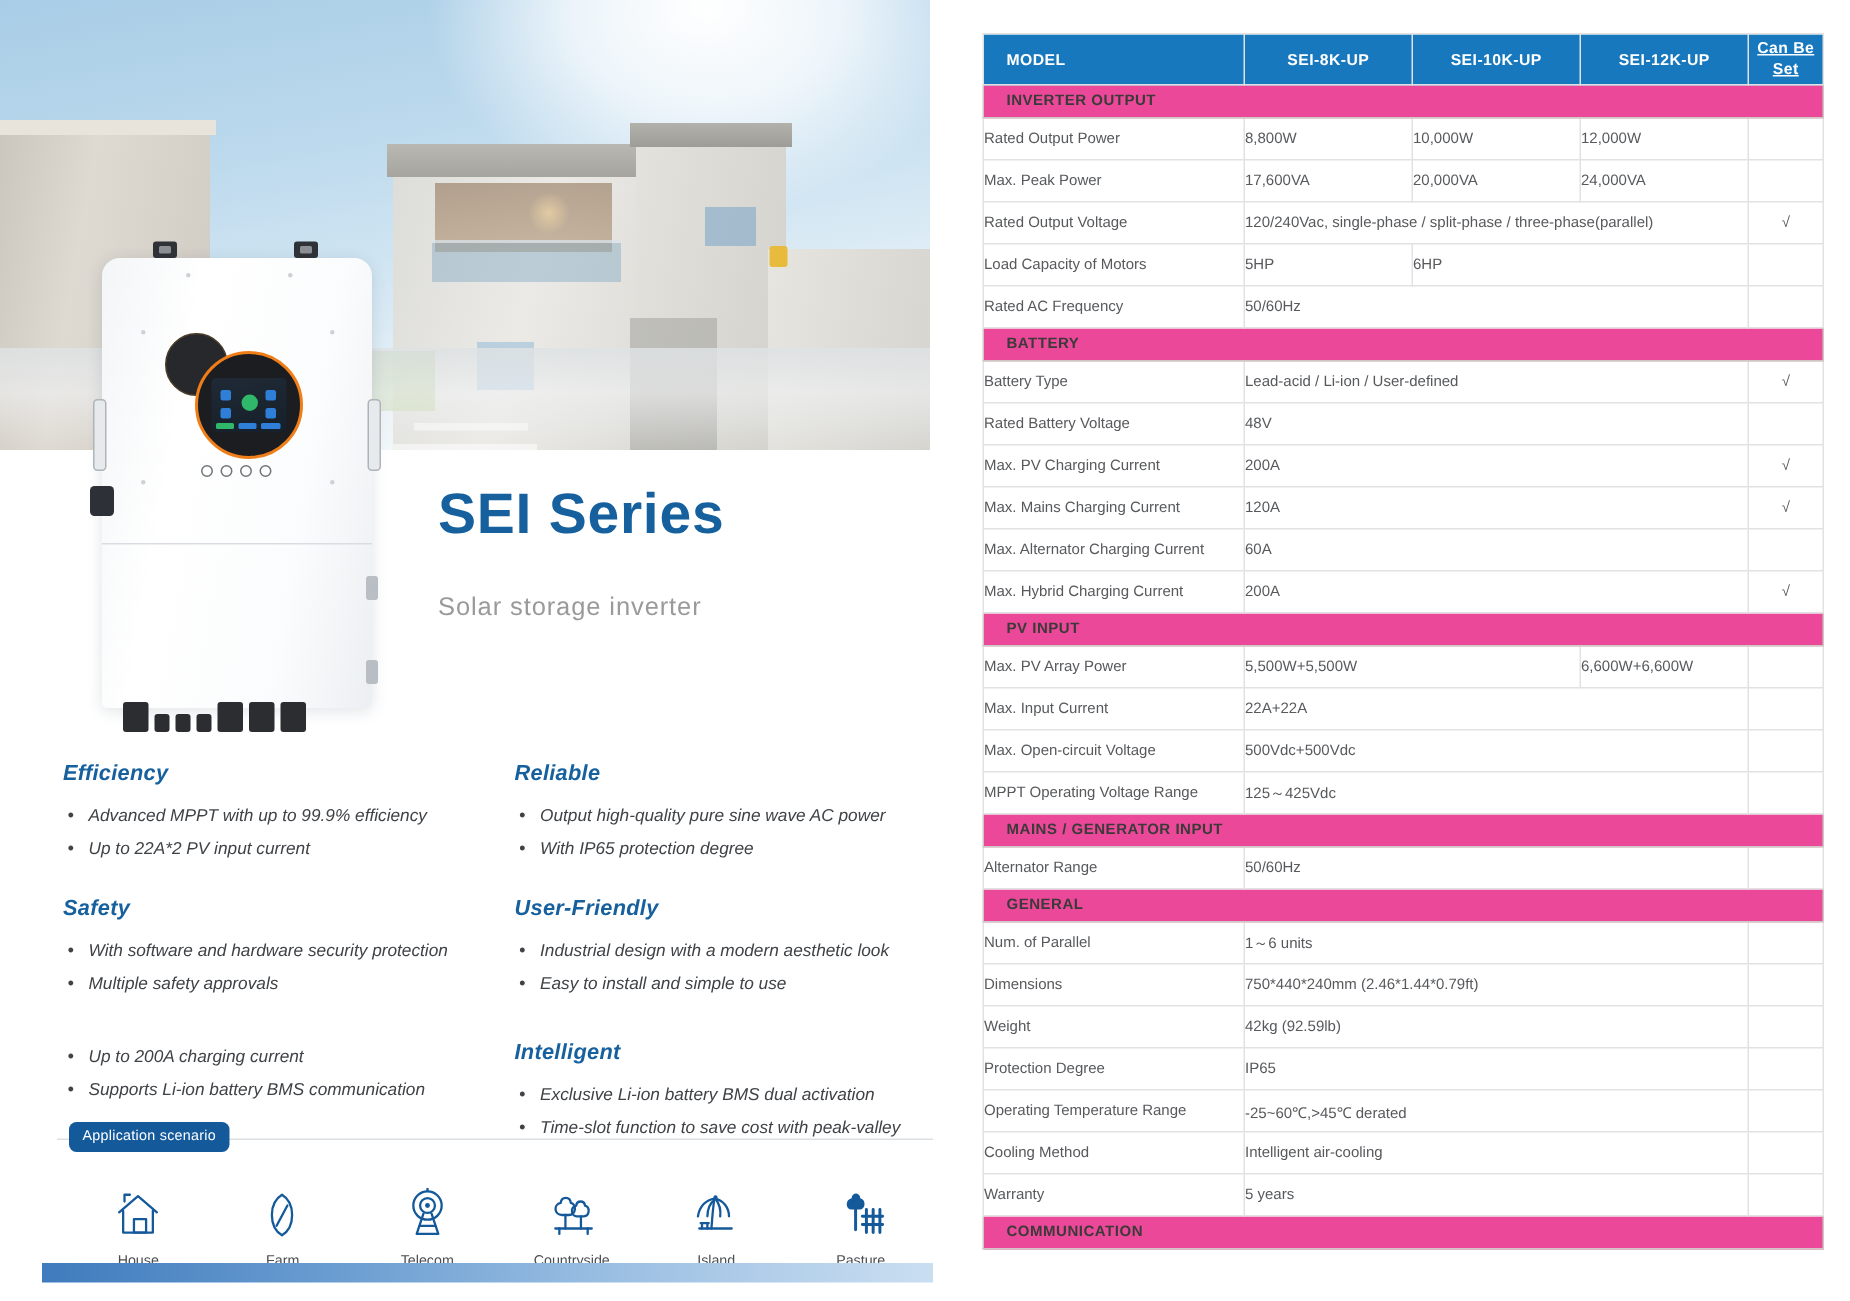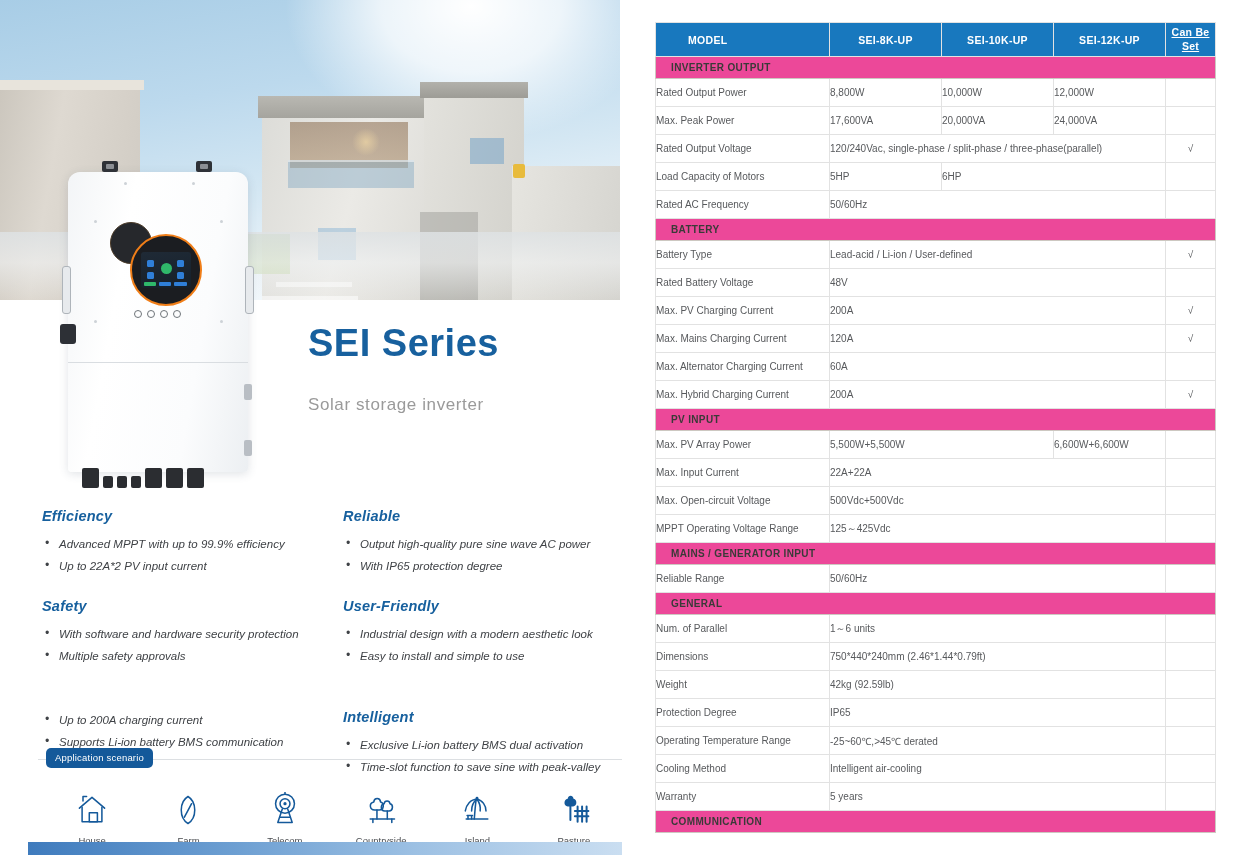--- a/index.html
+++ b/index.html
@@ -127,29 +127,29 @@
   .b2 { left: 18px; width: 12px; background: #2f7fd8; }
   .b3 { left: 33px; width: 13px; background: #2f7fd8; }
   .btns { position: absolute; left: 66px; top: 138px; display: flex; gap: 5px; }
   .btn-c { width: 8px; height: 8px; border-radius: 50%; border: 1px solid #6e7479; }
   .glands { position: absolute; left: 14px; top: 296px; display: flex; align-items: flex-end; gap: 4px; }
   .gl { background: #2b2d31; border-radius: 2px; }
   .gl-lg { width: 17px; height: 20px; }
   .gl-sm { width: 10px; height: 12px; }
 
   
-  .title-block { position: absolute; left: 308px; top: 322px; }
+  .title-block { position: absolute; left: 292px; top: 322px; }
   .prod-title { font-size: 38px; font-weight: bold; color: #17609e; letter-spacing: .5px; }
   .prod-sub { margin-top: 30px; font-size: 17px; color: #9a9a9a; letter-spacing: .6px; }
 
   
   .features { position: absolute; left: 42px; top: 508px; width: 580px; display: flex; gap: 22px; }
   .fcol { width: 280px; font-style: italic; }
   .fgroup { margin-bottom: 20px; }
-  .fgroup.gap-lg { margin-bottom: 41px; }
+  .fgroup.gap-lg { margin-bottom: 26px; }
   .fhead { font-size: 14.5px; font-weight: bold; color: #17609e; margin-bottom: 9px; letter-spacing: .2px; }
   .fitem { font-size: 11.5px; color: #3f4246; line-height: 1.95; position: relative; padding-left: 17px; }
   .fitem:before {
     content: "•"; position: absolute; left: 3px; top: -1px; color: #3f4246; font-size: 12px;
   }
 
   
   .scenario { position: absolute; left: 38px; top: 748px; width: 584px; }
   .sc-line { position: relative; height: 22px; }
   .sc-rule { position: absolute; left: 0; top: 11px; width: 100%; height: 1px; background: #dcdfe2; }
@@ -172,21 +172,21 @@
   
   .right { width: 593px; padding: 22px 18px 0 15px; }
   table.spec { width: 560px; border-collapse: collapse; table-layout: fixed; }
   table.spec td, table.spec th {
     border: 1px solid #e2e2e2; padding: 0; vertical-align: middle;
   }
   .thead th {
     background: #1878be; color: #ffffff; height: 34px;
     font-size: 10.5px; font-weight: bold; letter-spacing: .3px; border-color: #1878be;
   }
-  .thead th.lbl { text-align: left; padding-left: 32px; }
+  .thead th.lbl { text-align: left; padding-left: 15px; }
   .thead th.mdl { text-align: center; }
   .thead th.cbs { text-align: center; line-height: 1.25; text-decoration: underline; }
   tr.section td {
     background: #ec4899; color: #3a3a38; height: 22px;
     font-size: 10px; font-weight: bold; letter-spacing: .35px;
     padding-left: 15px; border-color: #cdc8c1;
   }
   tr.row td { height: 28px; font-size: 10px; color: #57595c; background: #fff; }
   td.k { text-align: left; padding-left: 15px; border-right: 1px dotted #c6c6c6; }
   td.v { text-align: left; border-right: 1px dotted #c6c6c6; }
@@ -302,21 +302,21 @@
             <div class="fitem">With IP65 protection degree</div>
           </div>
           <div class="fgroup gap-lg">
             <div class="fhead">User-Friendly</div>
             <div class="fitem">Industrial design with a modern aesthetic look</div>
             <div class="fitem">Easy to install and simple to use</div>
           </div>
           <div class="fgroup">
             <div class="fhead">Intelligent</div>
             <div class="fitem">Exclusive Li-ion battery BMS dual activation</div>
-            <div class="fitem">Time-slot function to save sine with peak-valley</div>
+            <div class="fitem">Time-slot function to save cost with peak-valley</div>
           </div>
         </div>
     </div>
 
     <div class="scenario">
       <div class="sc-line">
         <div class="sc-rule"></div>
         <div class="sc-badge">Application scenario</div>
       </div>
       <div class="icons" id="scenario-icons">
@@ -503,21 +503,21 @@
           </tr>
           <tr class="row">
             <td class="k">MPPT Operating Voltage Range</td>
             <td class="v" colspan="3">125～425Vdc</td>
             <td class="chk"></td>
           </tr>
           <tr class="section">
             <td colspan="5">MAINS / GENERATOR INPUT</td>
           </tr>
           <tr class="row">
-            <td class="k">Reliable Range</td>
+            <td class="k">Alternator Range</td>
             <td class="v" colspan="3">50/60Hz</td>
             <td class="chk"></td>
           </tr>
           <tr class="section">
             <td colspan="5">GENERAL</td>
           </tr>
           <tr class="row">
             <td class="k">Num. of Parallel</td>
             <td class="v" colspan="3">1～6 units</td>
             <td class="chk"></td>

